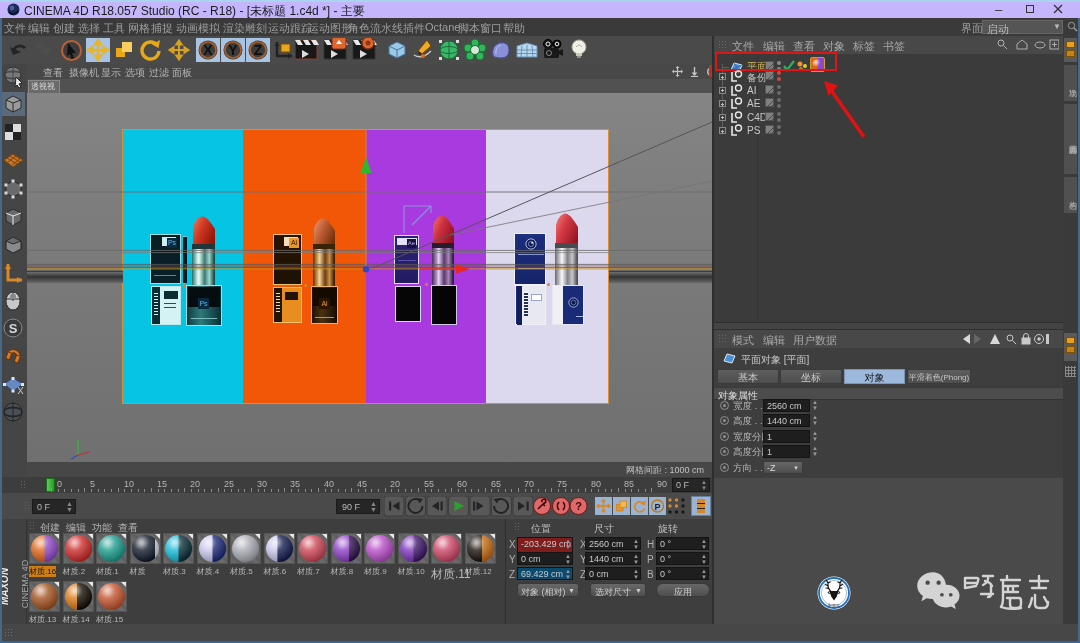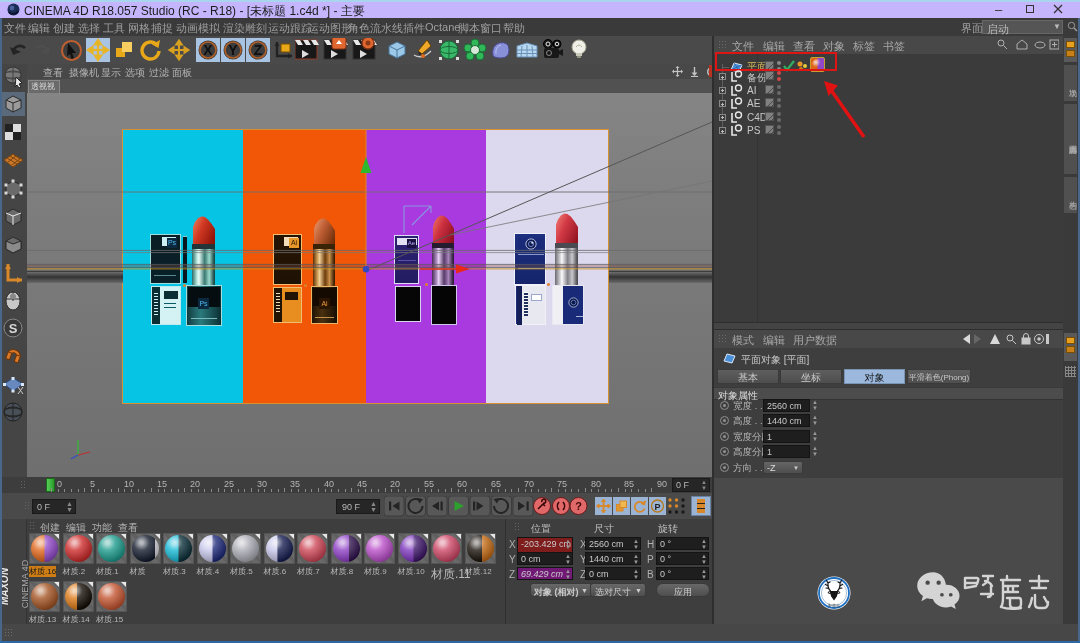--- a/index.html
+++ b/index.html
@@ -464,20 +464,23 @@
       <line x1="393" y1="175.9" x2="429" y2="175.9" stroke="#d83020" stroke-width="1.5"></line>
       <polygon points="443,176 429,171.5 429,180.5" fill="#e82818"></polygon>
       <circle cx="339" cy="176.3" r="3.2" fill="#3048c0"></circle>
       <g stroke-width="1.2">
             <line x1="51" y1="347" x2="51" y2="362" stroke="#30c030"></line>
             <line x1="51" y1="362" x2="63" y2="359" stroke="#c03030"></line>
             <line x1="51" y1="362" x2="44" y2="366" stroke="#3050c0"></line>
           </g>
     </svg>
 
+    <div class="abs" style="left:0;top:369px;width:685px;height:15px;background:#474747;">
+      <div class="txt" style="right:8px;top:2px;font-size:9px;color:#c2c2c2;">网格间距 : 1000 cm</div>
+    </div>
   </div>
 </div>
 
 <div id="ruler" class="abs" style="left:0;top:477px;width:712px;height:16px;background:#3d3d3d;">
   <div class="abs" style="left:20px;top:3px;width:6px;height:10px;background:radial-gradient(circle,#666 30%,transparent 32%) 0 0/3px 3px;"></div>
   <div class="abs" style="left:46px;top:1px;width:9px;height:14px;background:linear-gradient(90deg,#58d058,#2a9a2a);border:1px solid #1a6a1a;"></div>
   <div id="rulnum" style="position:absolute;left:0;top:2px;font-size:9px;color:#b6b6b6;">
         <div class="txt" style="left:57px;top:0px;">0</div>
         <div class="txt" style="left:90px;top:0px;">5</div>
         <div class="txt" style="left:124px;top:0px;">10</div>
@@ -842,34 +845,34 @@
 <div class="txt" style="right:1px;top:0px;font-size:6px;color:#999;line-height:6px;">▲<br>▼</div>
         </div>
 <div class="abs" style="left:79px;top:33px;width:56px;height:13px;background:#1e1e1e;border:1px solid #141414;">
 <div class="txt" style="left:3px;top:1px;font-size:9px;color:#c8c8c8;">1440 cm</div>
 <div class="txt" style="right:1px;top:0px;font-size:6px;color:#999;line-height:6px;">▲<br>▼</div>
         </div>
 <div class="abs" style="left:150px;top:33px;width:53px;height:13px;background:#1e1e1e;border:1px solid #141414;">
 <div class="txt" style="left:3px;top:1px;font-size:9px;color:#c8c8c8;">0 °</div>
 <div class="txt" style="right:1px;top:0px;font-size:6px;color:#999;line-height:6px;">▲<br>▼</div>
         </div>
-<div class="abs" style="left:11px;top:48px;width:56px;height:13px;background:#701a75;border:1px solid #141414;font-style:italic;">
+<div class="abs" style="left:11px;top:48px;width:56px;height:13px;background:#0c4a6e;border:1px solid #141414;">
 <div class="txt" style="left:3px;top:1px;font-size:9px;color:#c8c8c8;">69.429 cm</div>
 <div class="txt" style="right:1px;top:0px;font-size:6px;color:#999;line-height:6px;">▲<br>▼</div>
         </div>
 <div class="abs" style="left:79px;top:48px;width:56px;height:13px;background:#1e1e1e;border:1px solid #141414;">
 <div class="txt" style="left:3px;top:1px;font-size:9px;color:#c8c8c8;">0 cm</div>
 <div class="txt" style="right:1px;top:0px;font-size:6px;color:#999;line-height:6px;">▲<br>▼</div>
         </div>
 <div class="abs" style="left:150px;top:48px;width:53px;height:13px;background:#1e1e1e;border:1px solid #141414;">
 <div class="txt" style="left:3px;top:1px;font-size:9px;color:#c8c8c8;">0 °</div>
 <div class="txt" style="right:1px;top:0px;font-size:6px;color:#999;line-height:6px;">▲<br>▼</div>
         </div>
       </div>
-  <div class="abs" style="left:24px;top:64px;width:62px;height:14px;background:linear-gradient(180deg,#686868,#4e4e4e);border:1px solid #3a3a3a;border-radius:3px;font-weight:bold;">
+  <div class="abs" style="left:11px;top:64px;width:62px;height:14px;background:linear-gradient(180deg,#686868,#4e4e4e);border:1px solid #3a3a3a;border-radius:3px;">
     <div class="txt" style="left:3px;top:2px;font-size:9px;color:#ccc;">对象 (相对)</div>
         <div class="txt" style="right:3px;top:3px;font-size:7px;color:#ccc;">▼</div>
   </div>
   <div class="abs" style="left:84px;top:64px;width:56px;height:14px;background:linear-gradient(180deg,#686868,#4e4e4e);border:1px solid #3a3a3a;border-radius:3px;">
     <div class="txt" style="left:4px;top:2px;font-size:9px;color:#ccc;">选对尺寸</div>
         <div class="txt" style="right:3px;top:3px;font-size:7px;color:#ccc;">▼</div>
   </div>
   <div class="abs" style="left:150px;top:64px;width:54px;height:14px;background:linear-gradient(180deg,#686868,#4e4e4e);border:1px solid #3a3a3a;border-radius:7px;">
     <div class="txt" style="left:17px;top:2px;font-size:9px;color:#ccc;">应用</div>
   </div>

